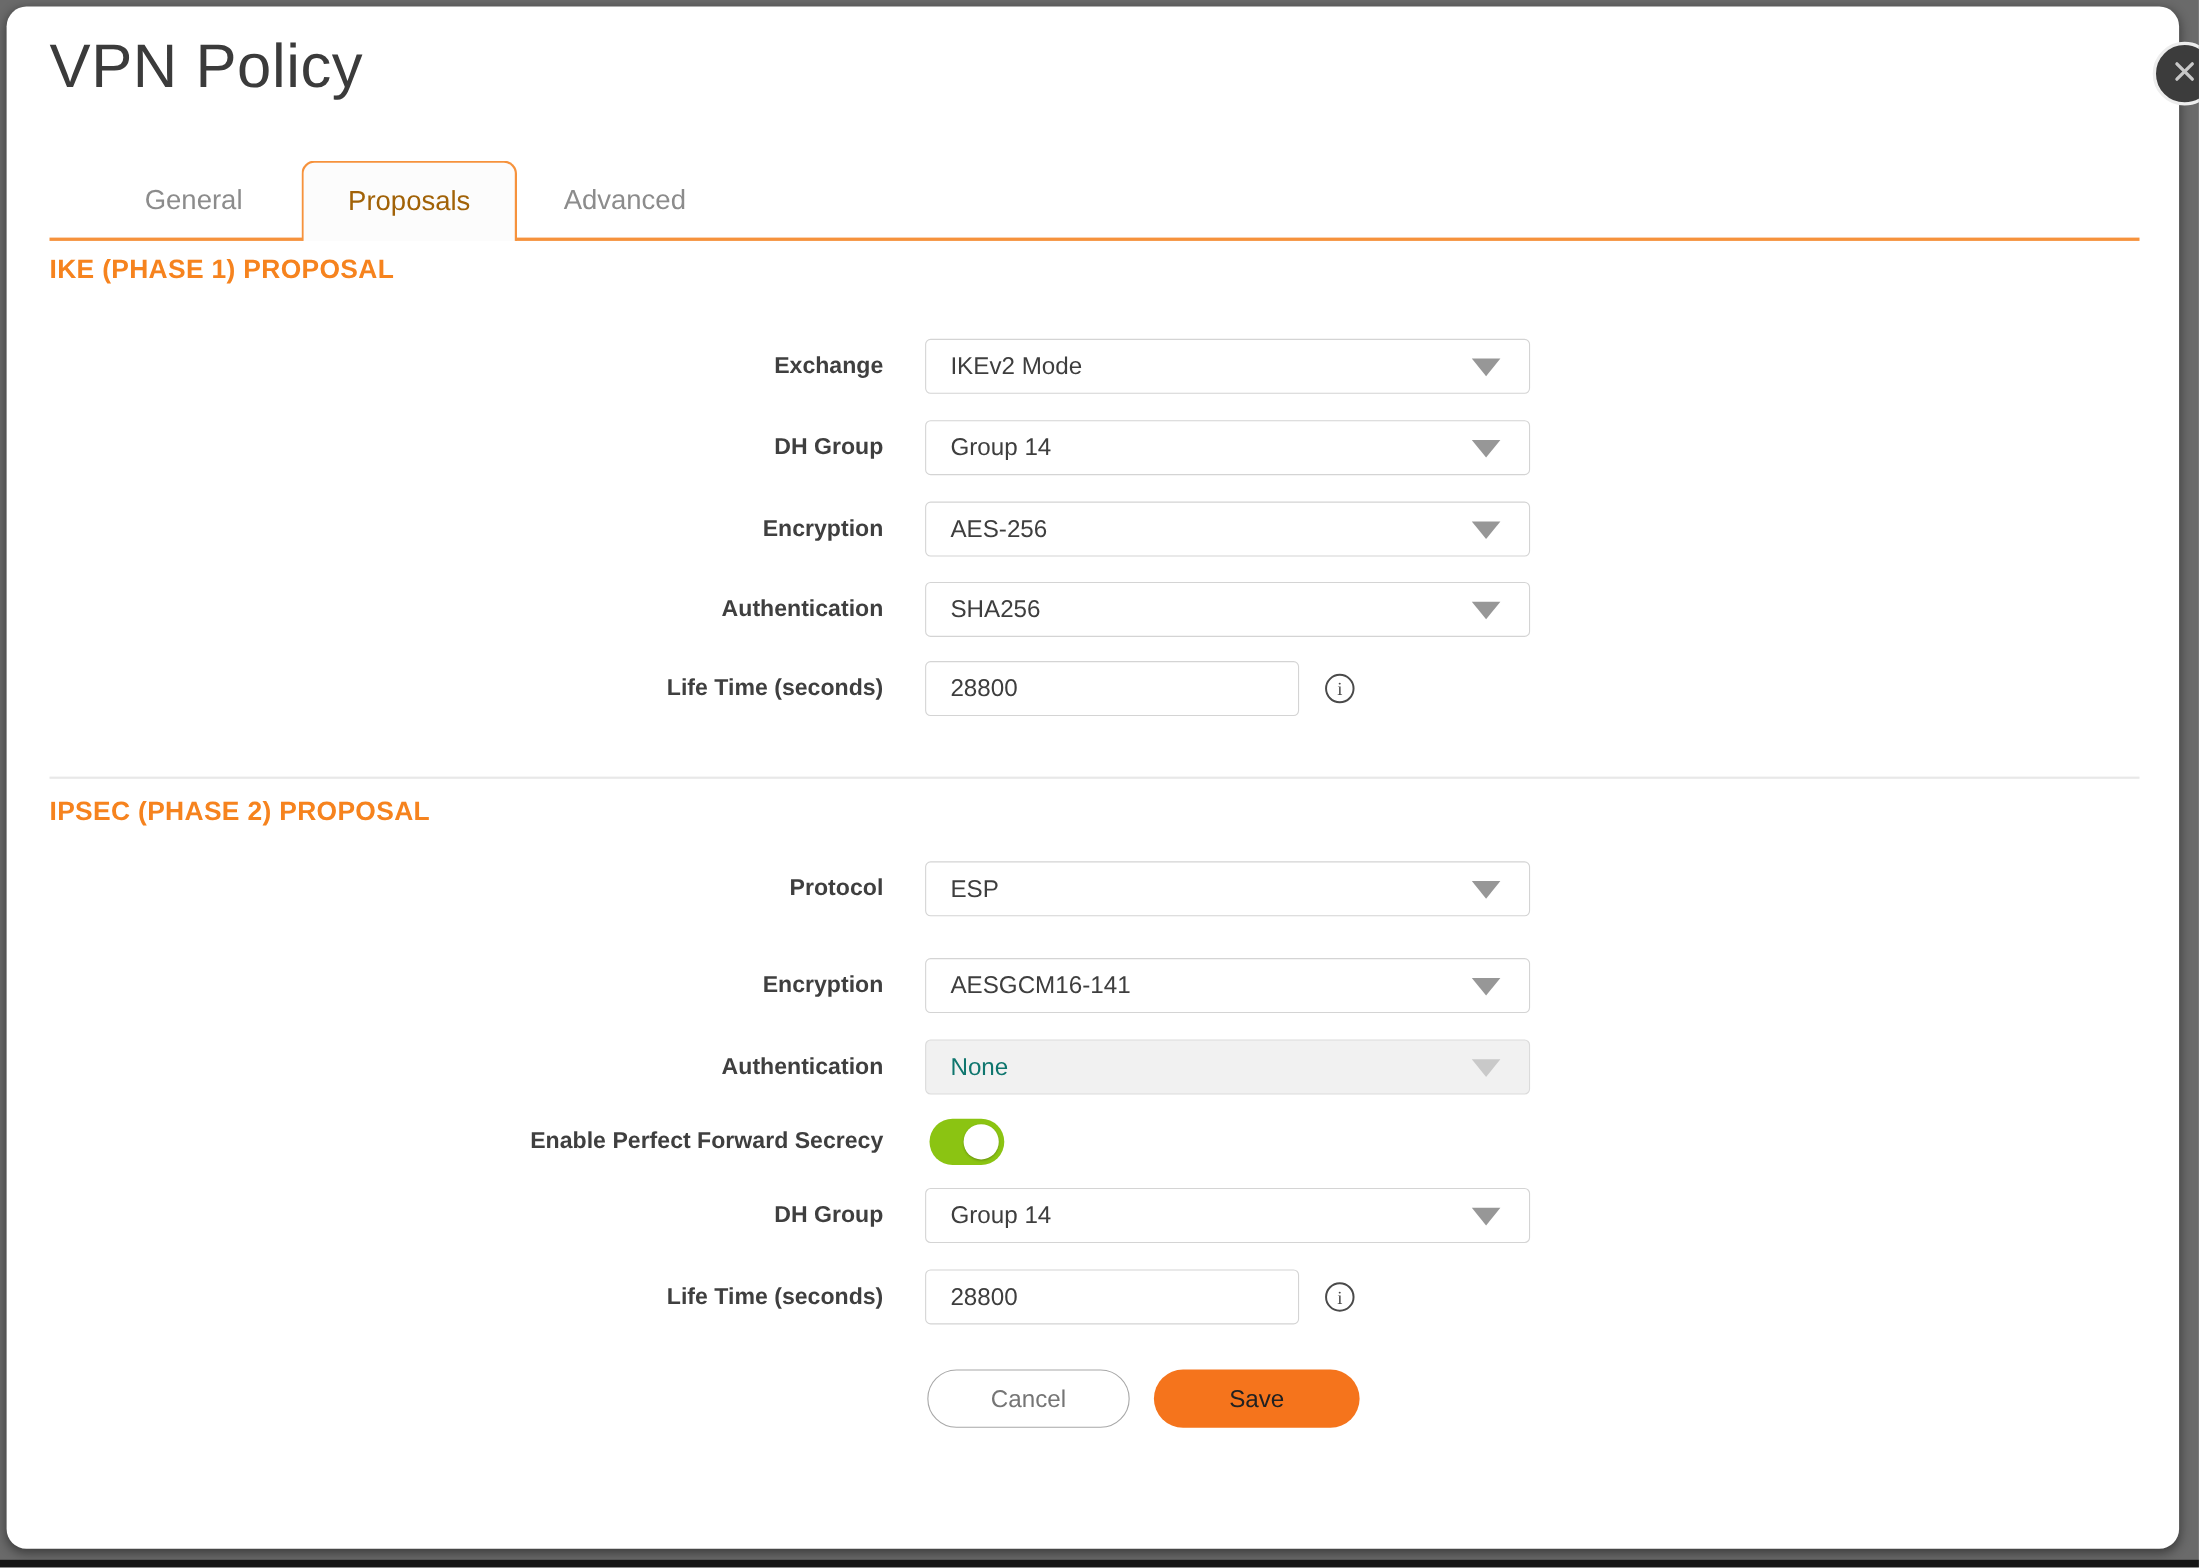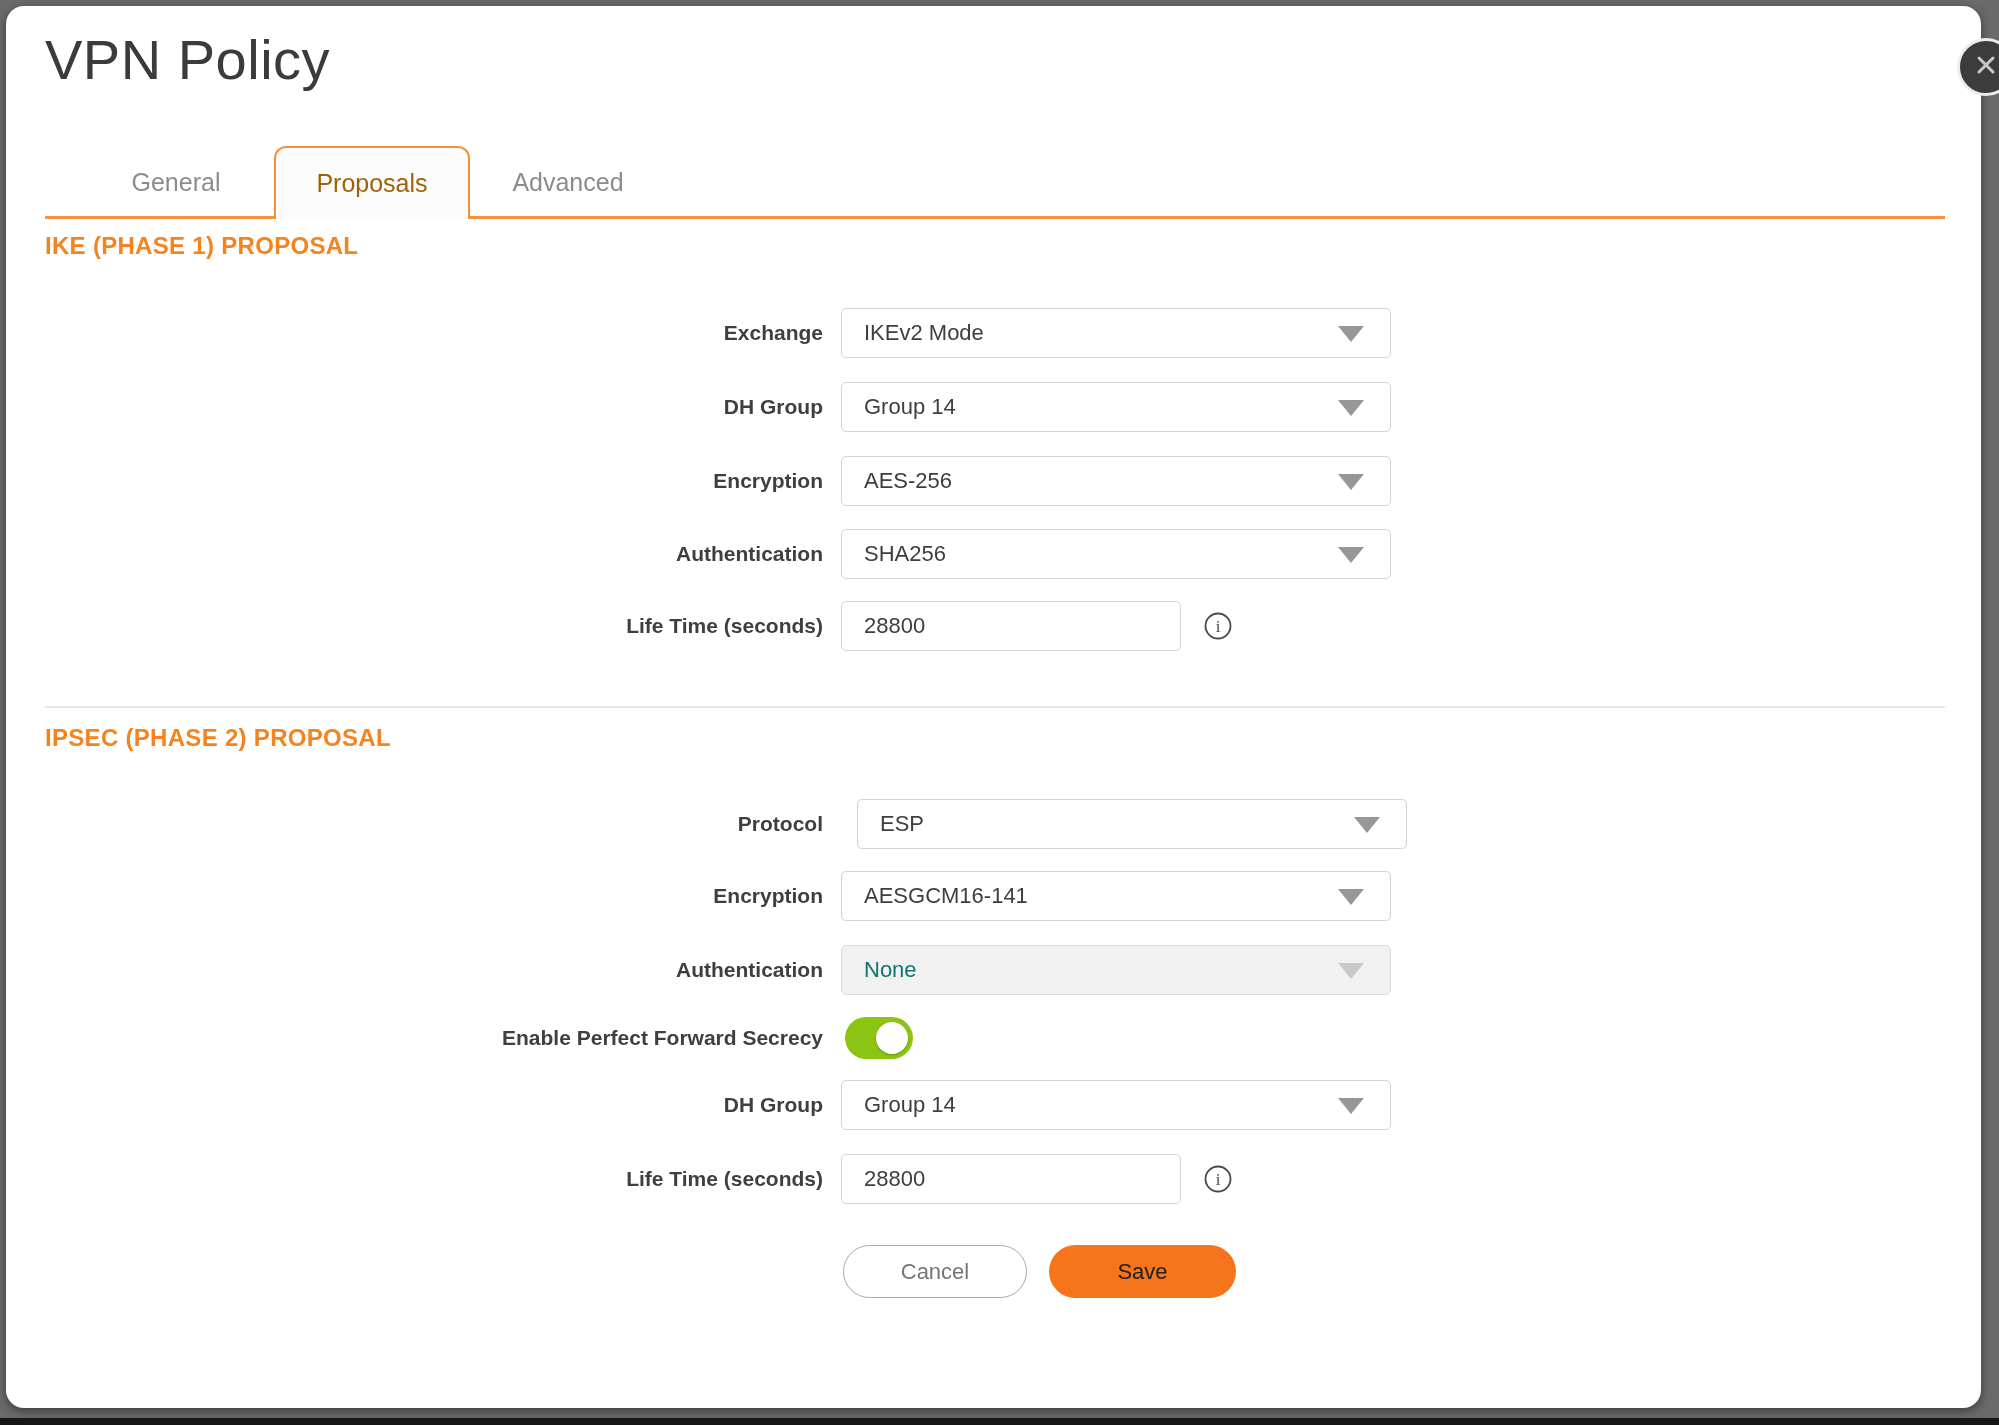--- a/index.html
+++ b/index.html
@@ -52,21 +52,21 @@
     letter-spacing:.3px;
   }
   .section-divider{
     position:absolute;left:39px;top:700px;width:1900px;height:2px;background:#E8E8E8;
   }
   
   .row{position:absolute;left:0;width:1450px;height:50px;}
   .row-label{
     position:absolute;left:0;top:0;width:797px;height:100%;
     text-align:right;font-size:21px;font-weight:bold;color:#3F3F3F;
-    display:flex;align-items:center;justify-content:flex-end;margin-left:20px;
+    display:flex;align-items:center;justify-content:flex-end;
   }
   .ctrl{position:absolute;left:835px;top:0;}
   .select{
     width:550px;height:50px;box-sizing:border-box;position:relative;
     background:#FFFFFF;border:1.5px solid #D4D4D4;border-radius:5px;
     display:flex;align-items:center;padding-left:22px;cursor:pointer;
     font-size:22px;color:#3E3E3E;
   }
   .select .caret{
     position:absolute;right:26px;top:50%;margin-top:-7px;
@@ -167,21 +167,21 @@
         <circle cx="15" cy="15" r="12.5" fill="none" stroke="#4A4A4A" stroke-width="1.8"></circle>
         <text x="15" y="21" text-anchor="middle" font-size="17" font-family="Liberation Serif, serif" fill="#4A4A4A">i</text>
       </svg>
     </span>
   </div>
 
   <div class="section-divider"></div>
 
   <div class="section-heading" style="top:718px;">IPSEC (PHASE 2) PROPOSAL</div>
 
-  <div class="row" style="top:793px;padding-left:16px;">
+  <div class="row" style="top:777px;">
     <div class="row-label">Protocol</div>
     <div class="ctrl select">
       <span>ESP</span>
       <span class="caret"></span>
     </div>
   </div>
 
   <div class="row" style="top:865px;">
     <div class="row-label">Encryption</div>
     <div class="ctrl select">

